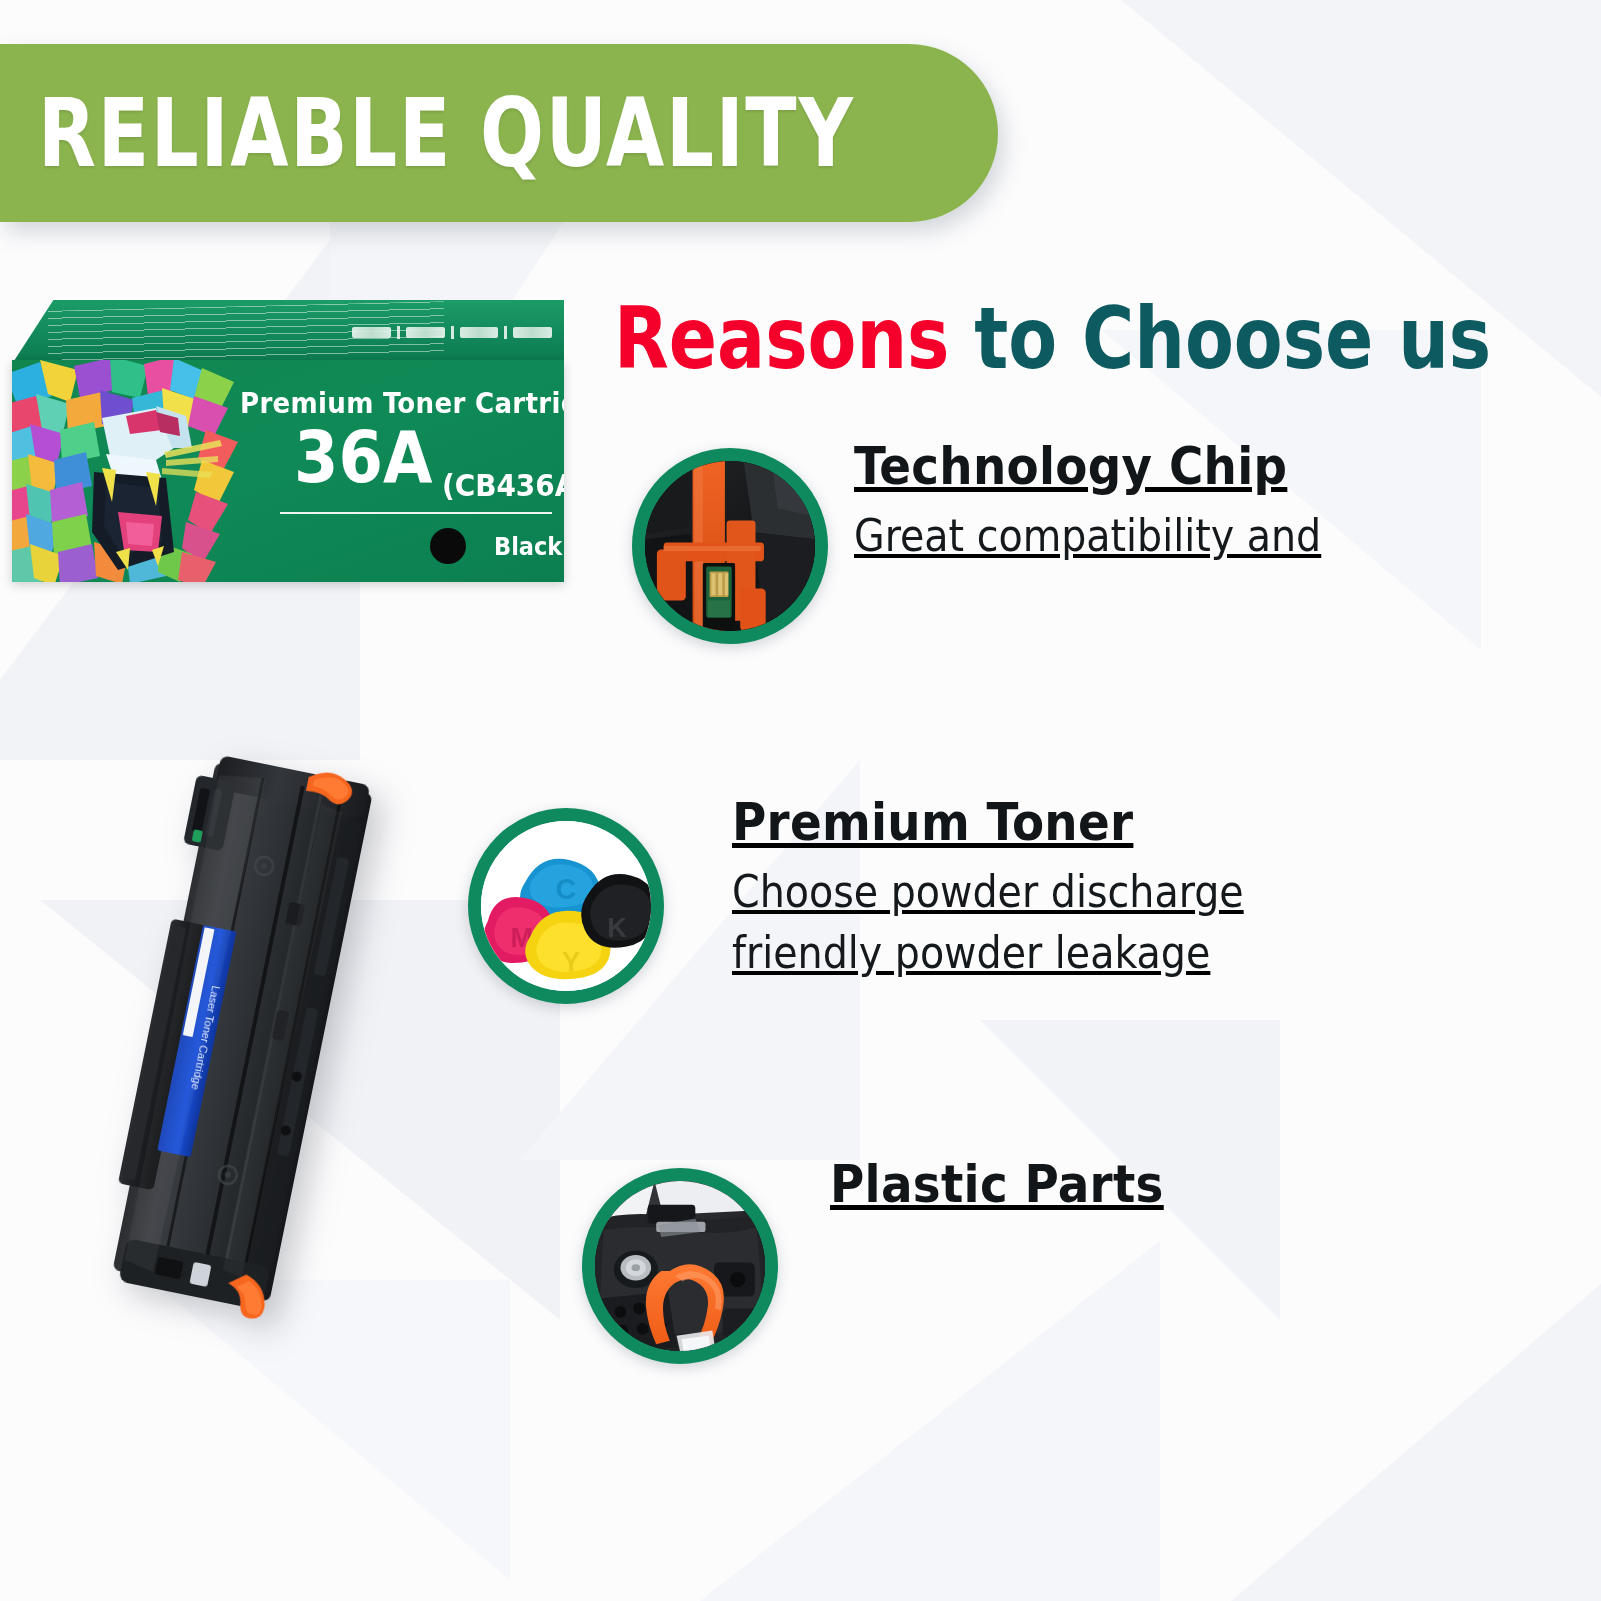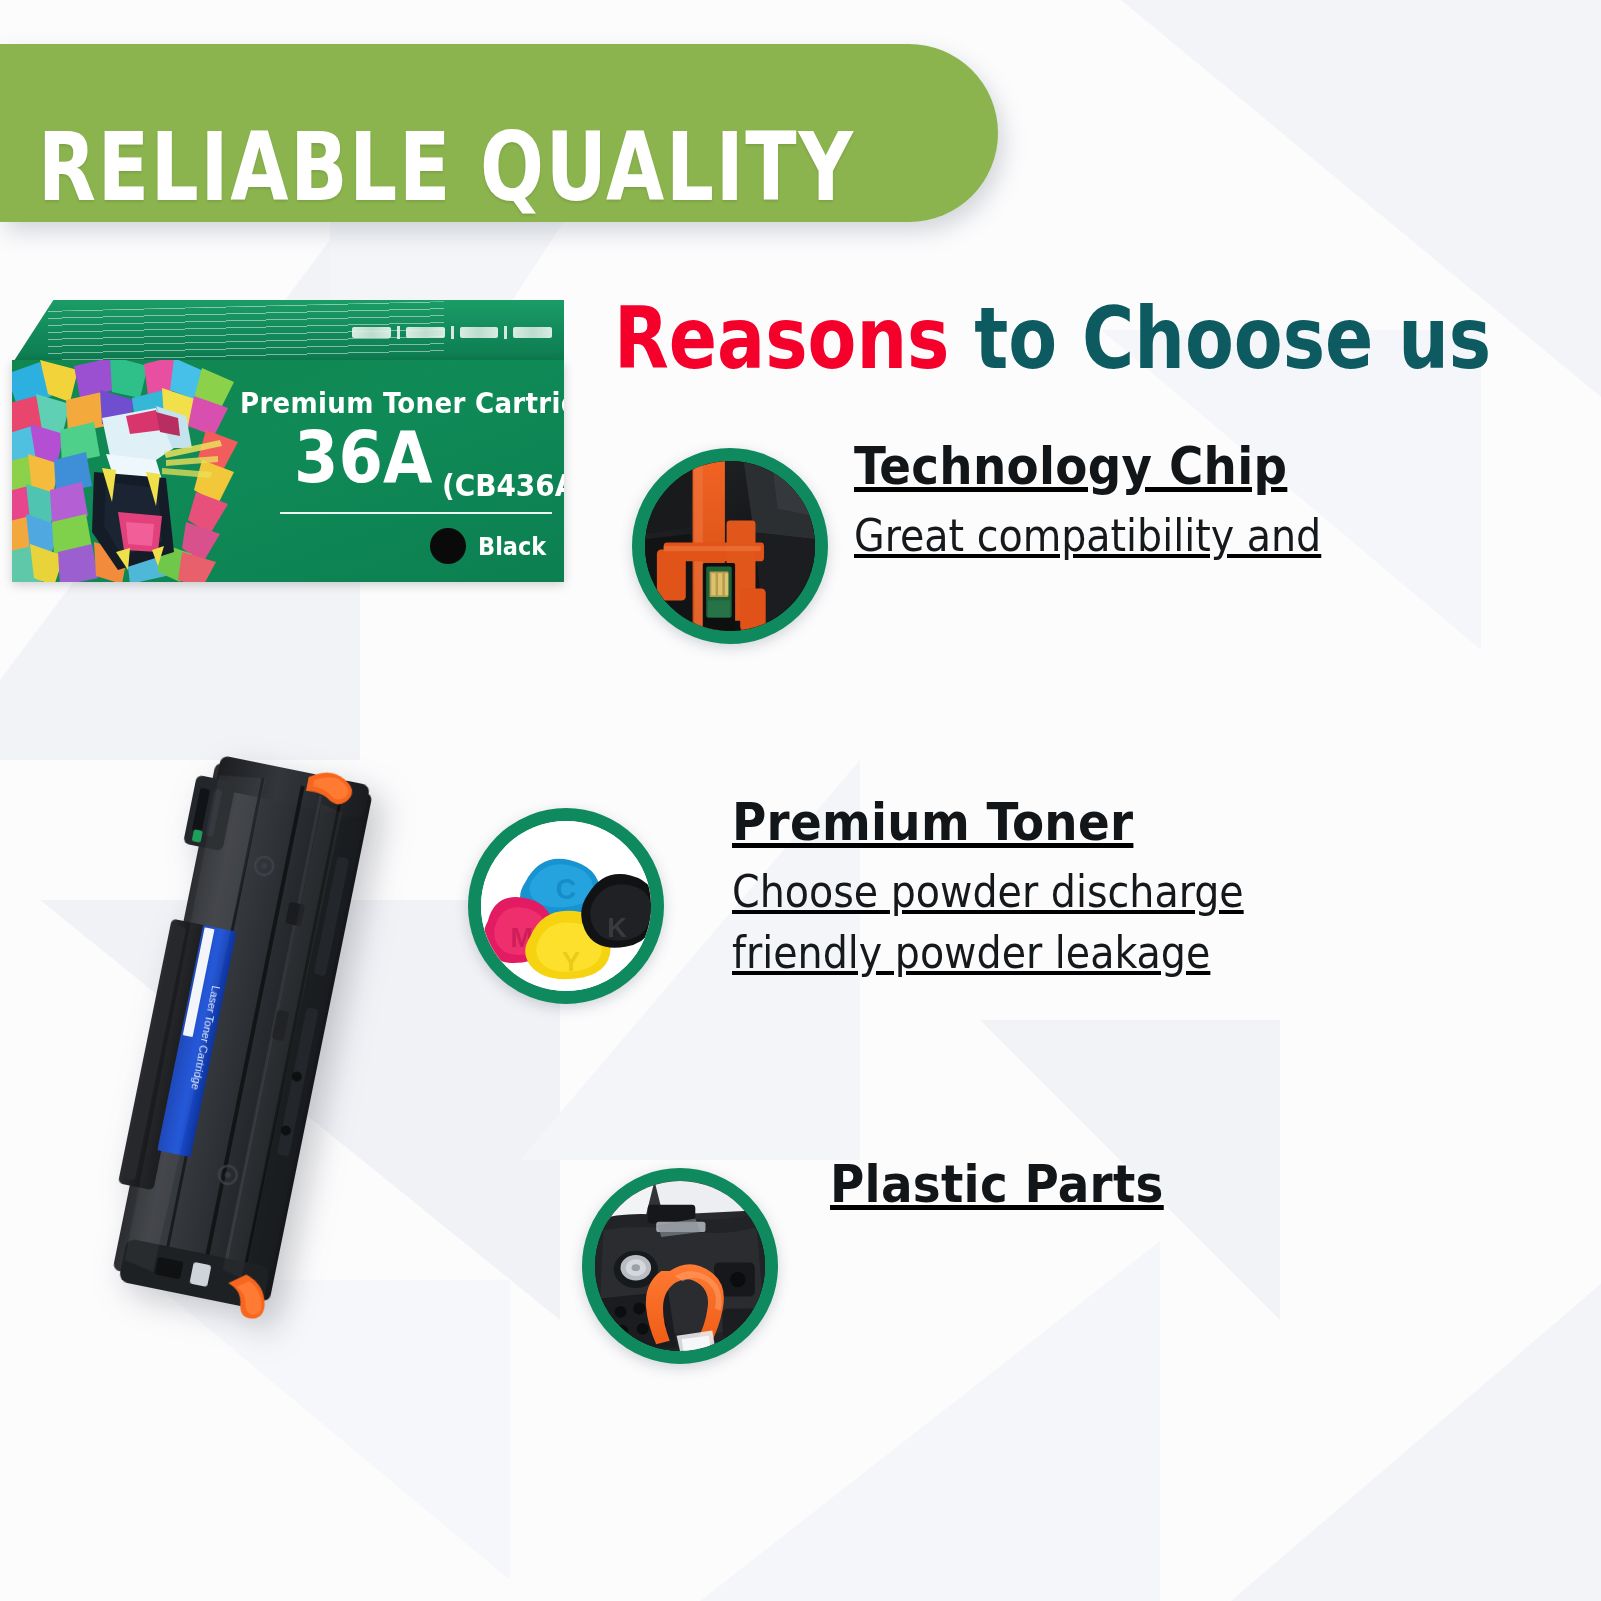--- a/index.html
+++ b/index.html
@@ -35,21 +35,21 @@
   .p10{ left:150px; top:1280px; width:0; height:0;
        border-right:360px solid #f6f7fa; border-bottom:300px solid transparent; }
 
   
   #banner{
     position:absolute; left:0px; top:44px;
     width:998px; height:178px;
     background:#8bb44e;
     border-top-right-radius:92px; border-bottom-right-radius:92px;
     box-shadow:6px 10px 22px rgba(120,130,140,0.30);
-    display:flex; align-items:flex-end;
+    display:flex; align-items:center;
   }
   #banner-text{
     margin-left:38px;
     color:#ffffff;
     font-family:"Liberation Sans Narrow","DejaVu Sans Condensed","Liberation Sans",sans-serif;
     font-weight:bold;
     font-size:95px;
     letter-spacing:2px;
     transform:scaleX(0.88);
     transform-origin:left center;
@@ -122,21 +122,21 @@
     position:absolute; left:430px; top:107px;
     color:#ffffff; font-size:31px; font-weight:bold;
     font-family:"Liberation Sans Narrow","DejaVu Sans Condensed","Liberation Sans",sans-serif;
   }
   .box-rule{
     position:absolute; left:268px; top:152px; width:272px; height:2px;
     background:rgba(255,255,255,.92);
   }
   .box-blackrow{
     position:absolute; left:418px; top:168px;
-    display:flex; align-items:center; gap:12px;
+    display:flex; align-items:center; gap:28px;
   }
   .bk-dot{ width:36px; height:36px; border-radius:50%; background:#0a0a0a; }
   .bk-label{ color:#fff; font-size:25px; font-weight:bold;
     font-family:"Liberation Sans Narrow","DejaVu Sans Condensed","Liberation Sans",sans-serif; }
 
   
   #boxreflect{
     position:absolute; left:0; top:286px; width:552px; height:150px;
     overflow:hidden; pointer-events:none;
   }

